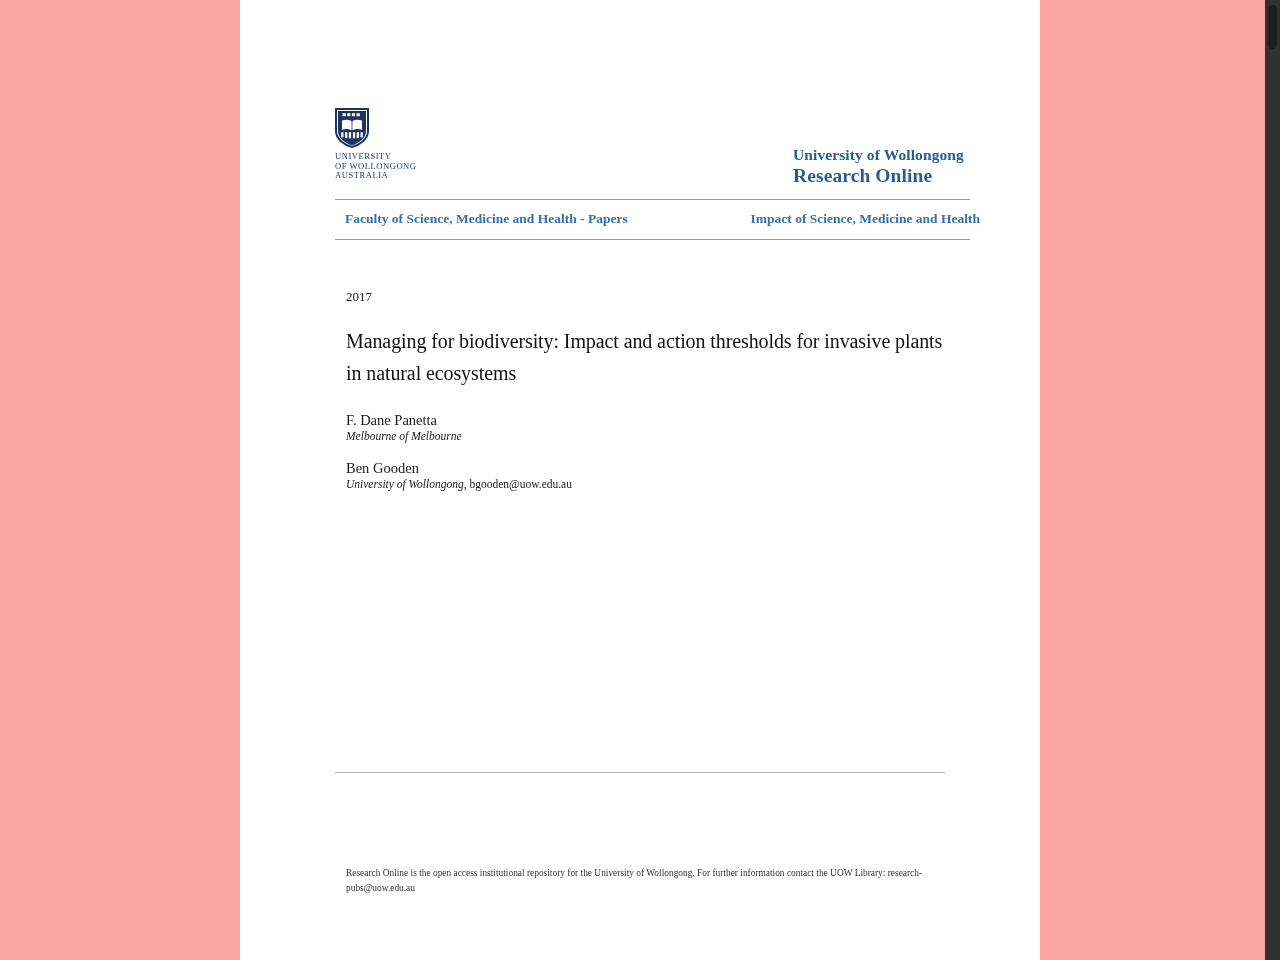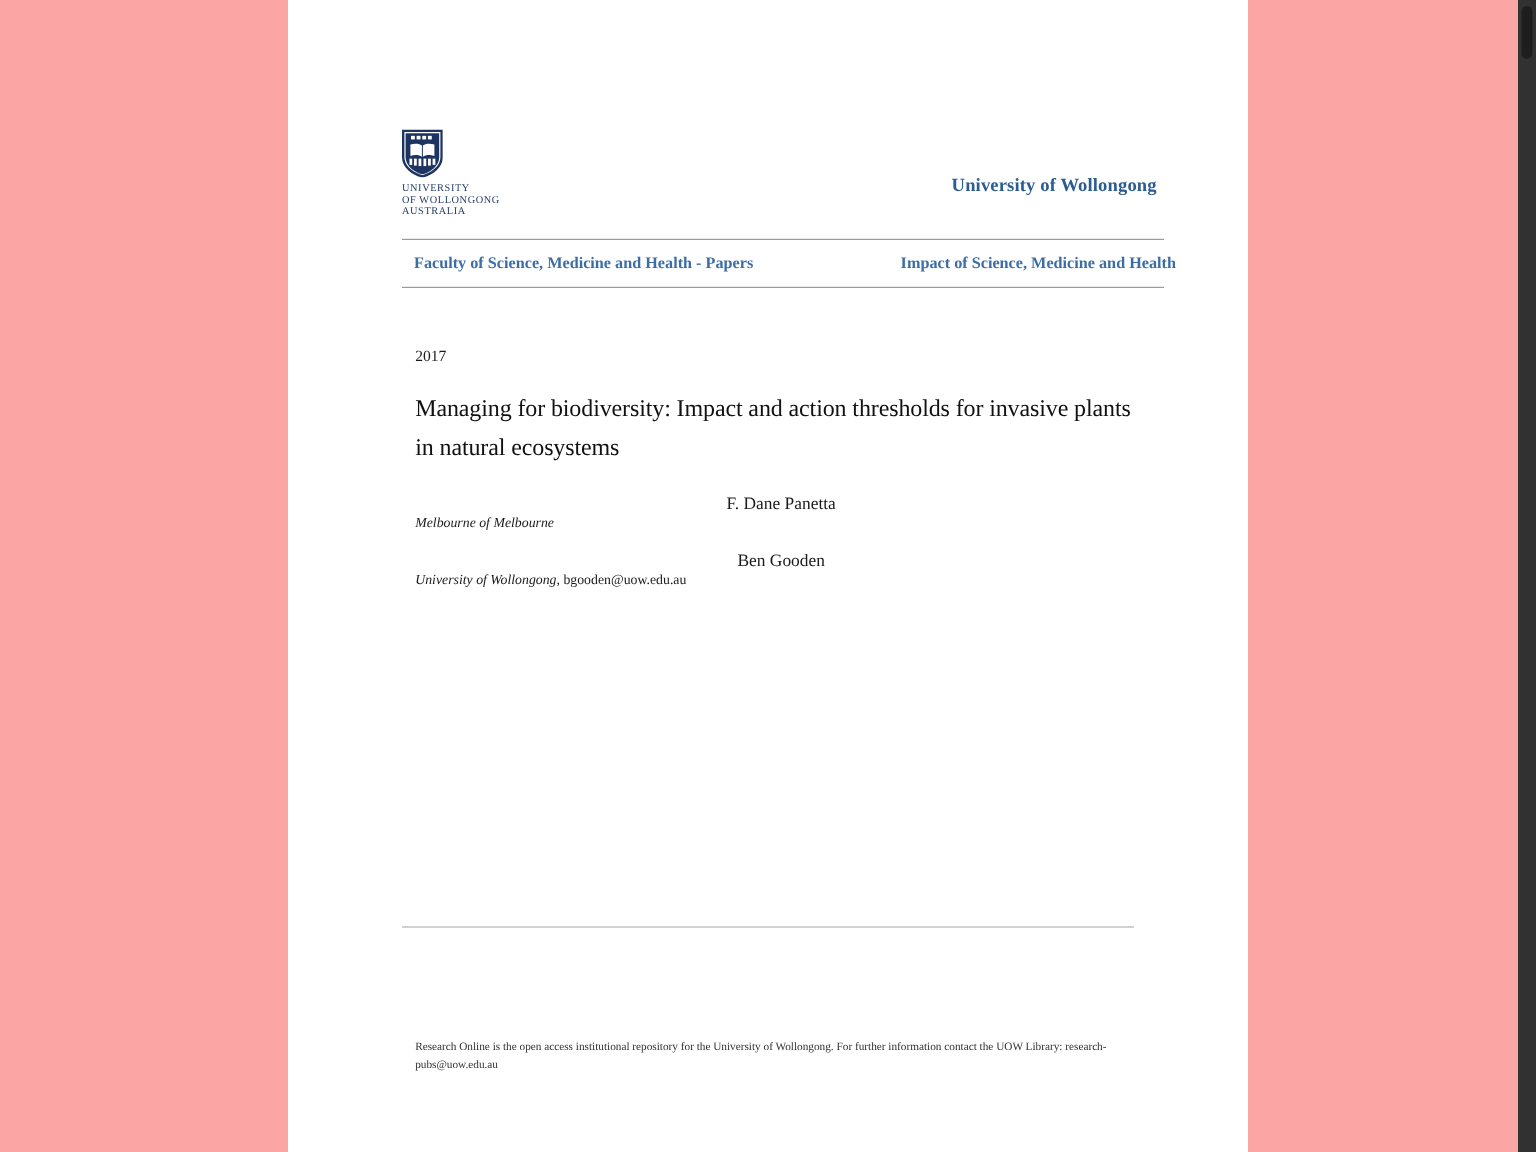--- a/index.html
+++ b/index.html
@@ -174,21 +174,20 @@
   .author {
     margin-bottom: 15px;
   }
   .author:last-child { margin-bottom: 0; }
 
   .author-name {
     font-family: "Liberation Serif", serif;
     font-size: 14.5px;
     line-height: 18px;
     color: #1a1a1a;
-    text-align: center;
   }
 
   .author-affil {
     font-family: "Liberation Serif", serif;
     font-size: 11.5px;
     line-height: 15px;
     color: #1a1a1a;
     font-style: italic;
   }
   .author-affil .email {
@@ -283,20 +282,21 @@
               <rect x="25.5" y="24.2" width="2.3" height="5.2"></rect>
             </g>
           </svg>
           <div class="logo-wordmark">UNIVERSITY
 OF WOLLONGONG
 AUSTRALIA</div>
         </div>
 
         <div class="brand-block">
           <div class="brand-line1">University of Wollongong</div>
+          <div class="brand-line2">Research Online</div>
         </div>
 
       </div>
 
       <hr class="rule rule-top">
 
       <div class="nav">
         <a href="#" class="nav-left">Faculty of Science, Medicine and Health - Papers</a>
         <a href="#" class="nav-right">Impact of Science, Medicine and Health</a>
       </div>

